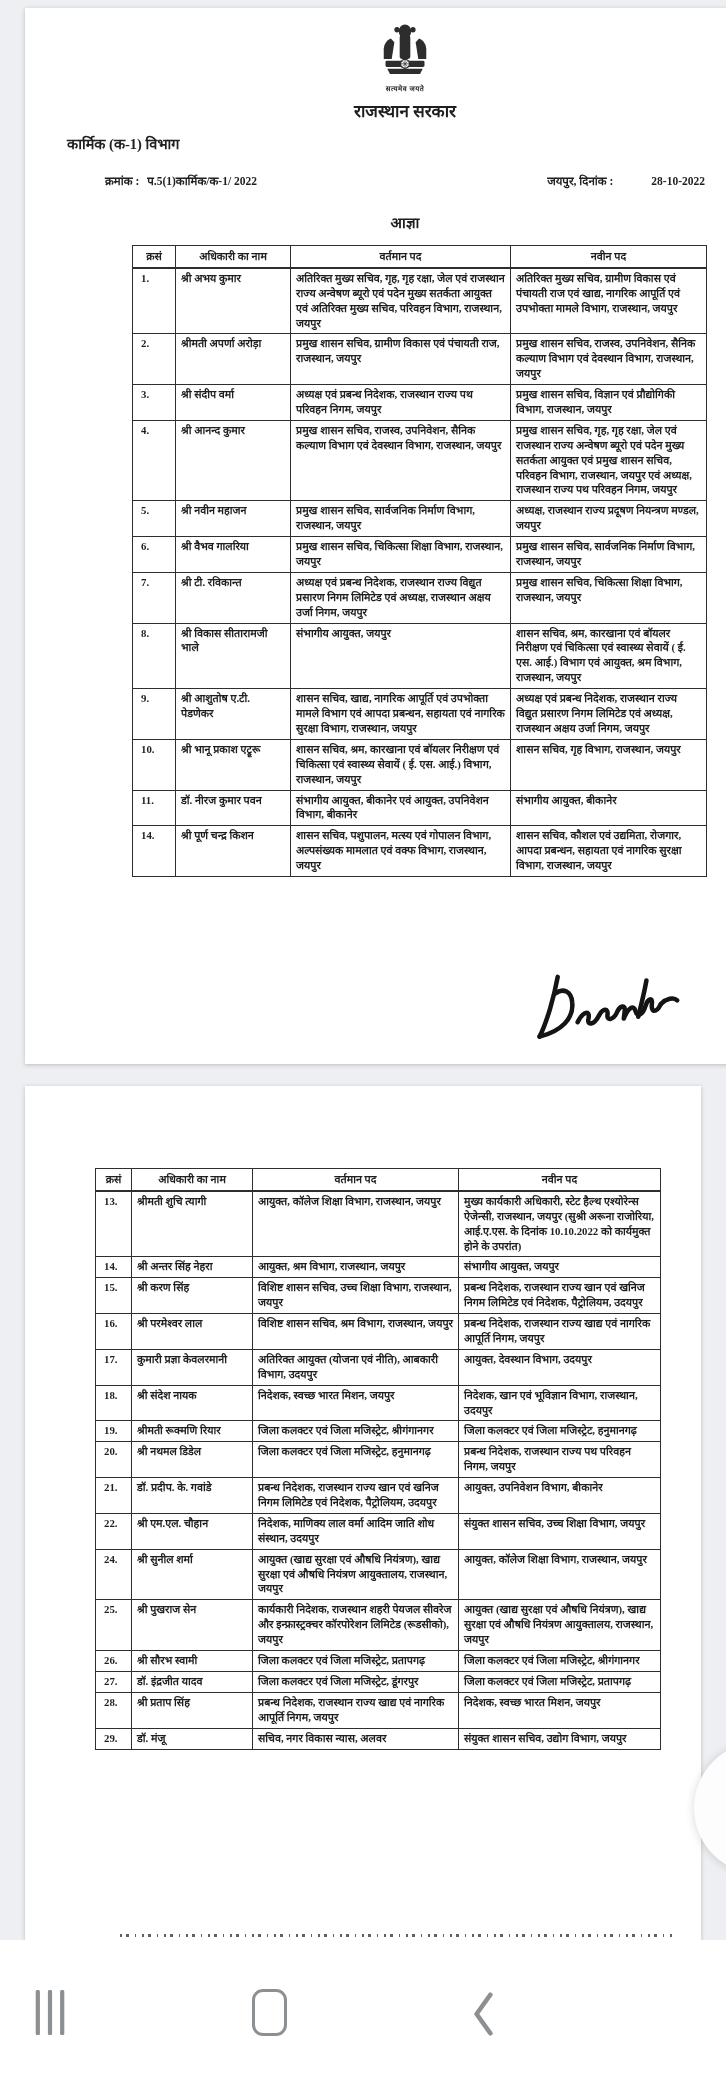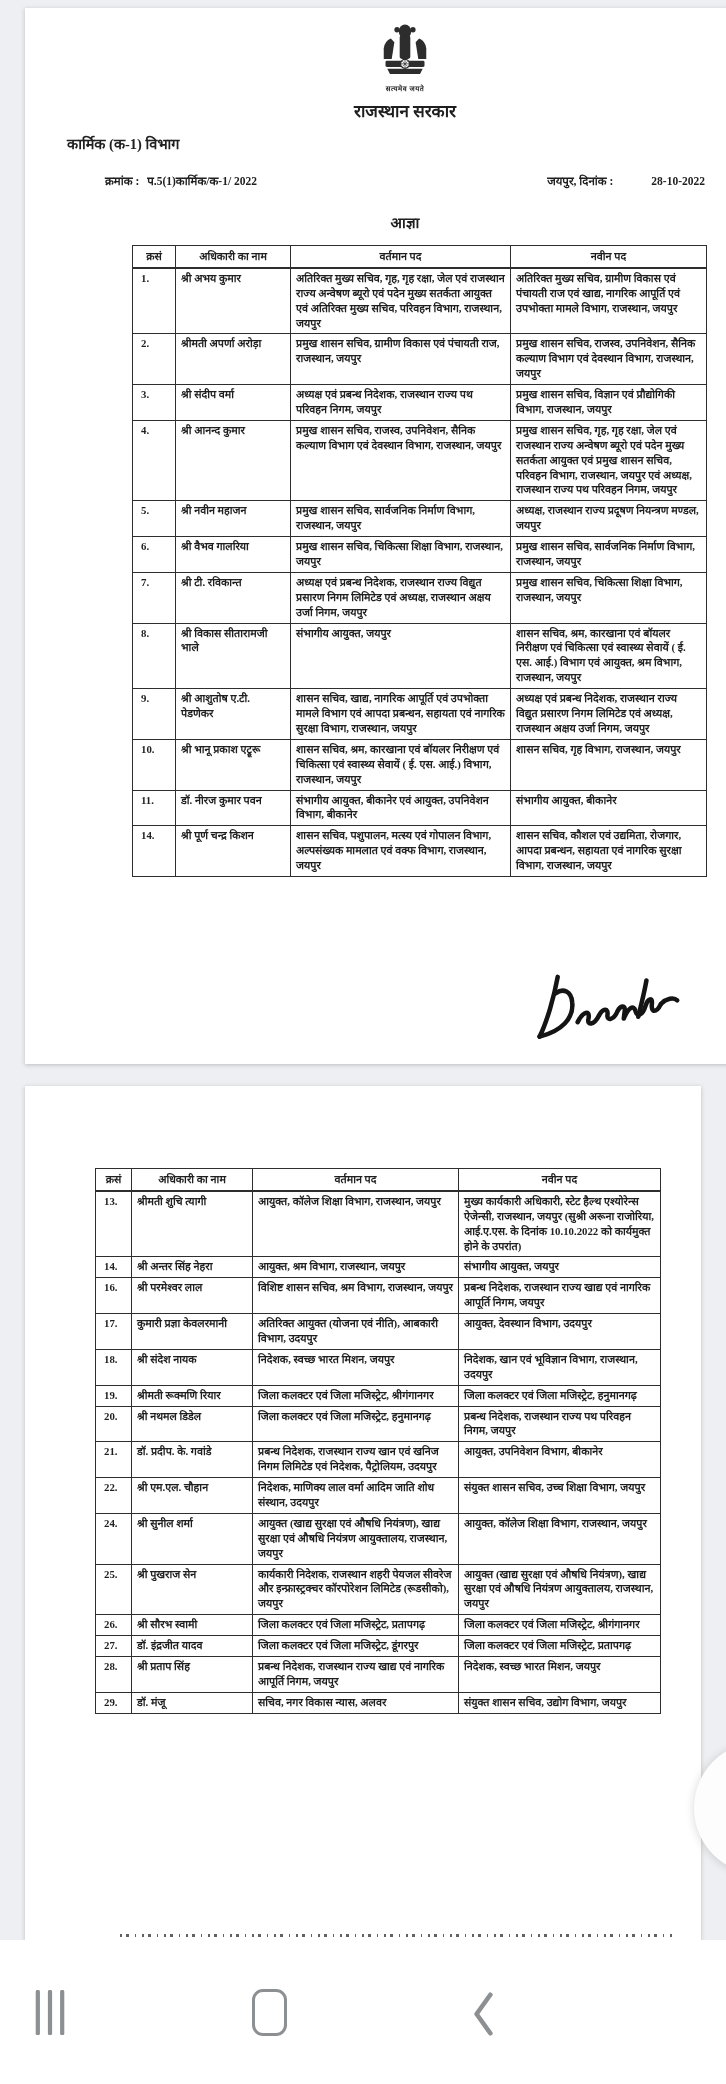--- a/index.html
+++ b/index.html
@@ -217,20 +217,26 @@
           <td>आयुक्त, कॉलेज शिक्षा विभाग, राजस्थान, जयपुर</td>
           <td>मुख्य कार्यकारी अधिकारी, स्टेट हैल्थ एश्योरेन्स ऐजेन्सी, राजस्थान, जयपुर (सुश्री अरूना राजोरिया, आई.ए.एस. के दिनांक 10.10.2022 को कार्यमुक्त होने के उपरांत)</td>
         </tr>
         <tr>
           <td class="sno">14.</td>
           <td>श्री अन्तर सिंह नेहरा</td>
           <td>आयुक्त, श्रम विभाग, राजस्थान, जयपुर</td>
           <td>संभागीय आयुक्त, जयपुर</td>
         </tr>
         <tr>
+          <td class="sno">15.</td>
+          <td>श्री करण सिंह</td>
+          <td>विशिष्ट शासन सचिव, उच्च शिक्षा विभाग, राजस्थान, जयपुर</td>
+          <td>प्रबन्ध निदेशक, राजस्थान राज्य खान एवं खनिज निगम लिमिटेड एवं निदेशक, पैट्रोलियम, उदयपुर</td>
+        </tr>
+        <tr>
           <td class="sno">16.</td>
           <td>श्री परमेश्वर लाल</td>
           <td>विशिष्ट शासन सचिव, श्रम विभाग, राजस्थान, जयपुर</td>
           <td>प्रबन्ध निदेशक, राजस्थान राज्य खाद्य एवं नागरिक आपूर्ति निगम, जयपुर</td>
         </tr>
         <tr>
           <td class="sno">17.</td>
           <td>कुमारी प्रज्ञा केवलरमानी</td>
           <td>अतिरिक्त आयुक्त (योजना एवं नीति), आबकारी विभाग, उदयपुर</td>
           <td>आयुक्त, देवस्थान विभाग, उदयपुर</td>

